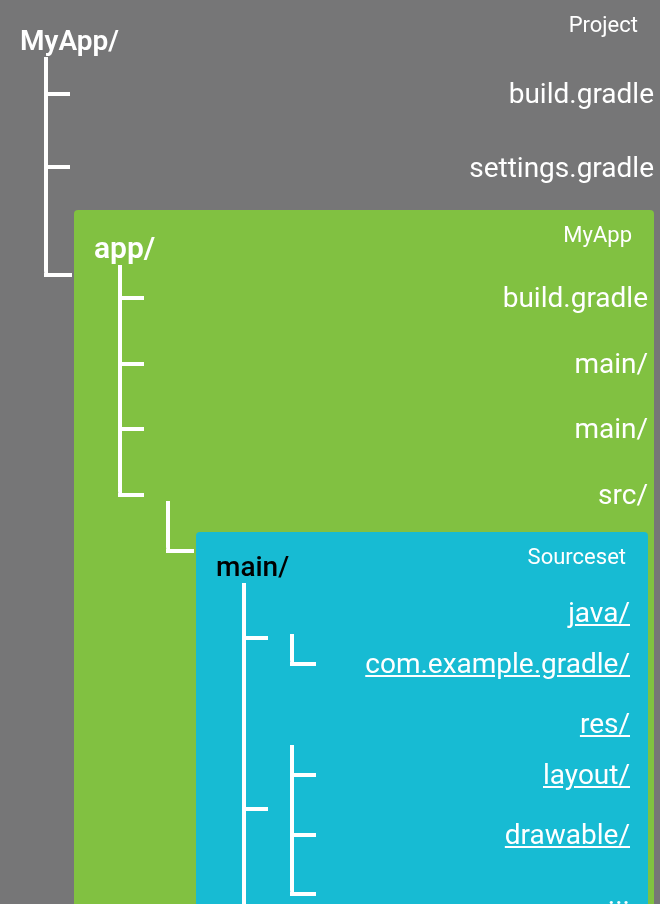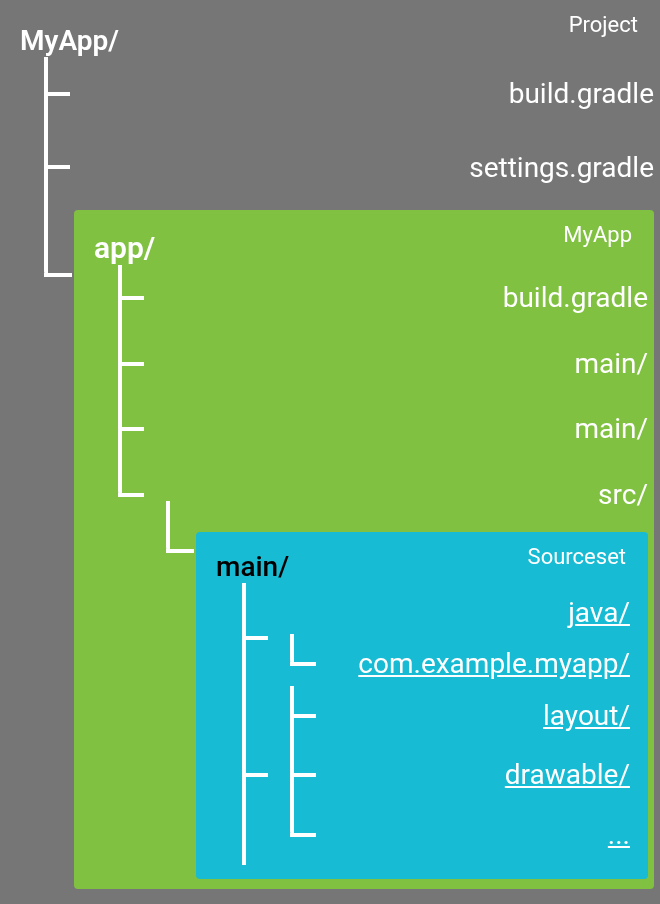--- a/index.html
+++ b/index.html
@@ -151,25 +151,26 @@
 
     <div class="sourceset-box" style="margin-left:116px;">
       <div class="label-tag">Sourceset</div>
       <div class="sourceset-name">main/</div>
 
       <div class="tree tight" style="margin-left:22px;">
         <div class="branch cont">
           <span class="item-text">java/</span>
           <div class="tree tight sub" style="margin-left:0px; margin-top:-8px;">
             <div class="branch last" style="padding-left:40px;">
-              <span class="item-text">com.example.myapp/</span>
+              <span class="item-text">com.example.gradle/</span>
             </div>
           </div>
         </div>
         <div class="branch cont">
+          <span class="item-text">res/</span>
           <div class="tree tight sub" style="margin-left:0px; margin-top:-8px;">
             <div class="branch cont" style="padding-left:40px;">
               <span class="item-text">layout/</span>
             </div>
             <div class="branch cont" style="padding-left:40px;">
               <span class="item-text">drawable/</span>
             </div>
             <div class="branch last" style="padding-left:40px;">
               <span class="item-text">...</span>
             </div>

